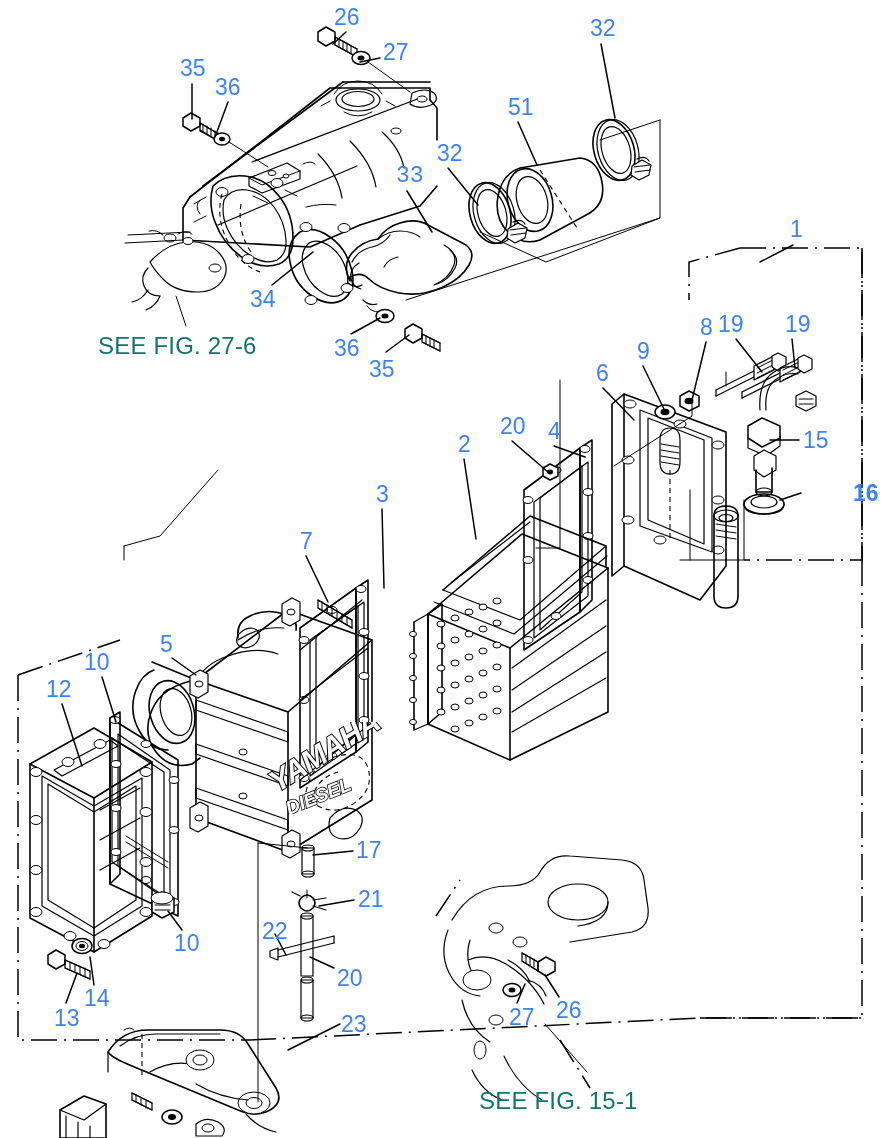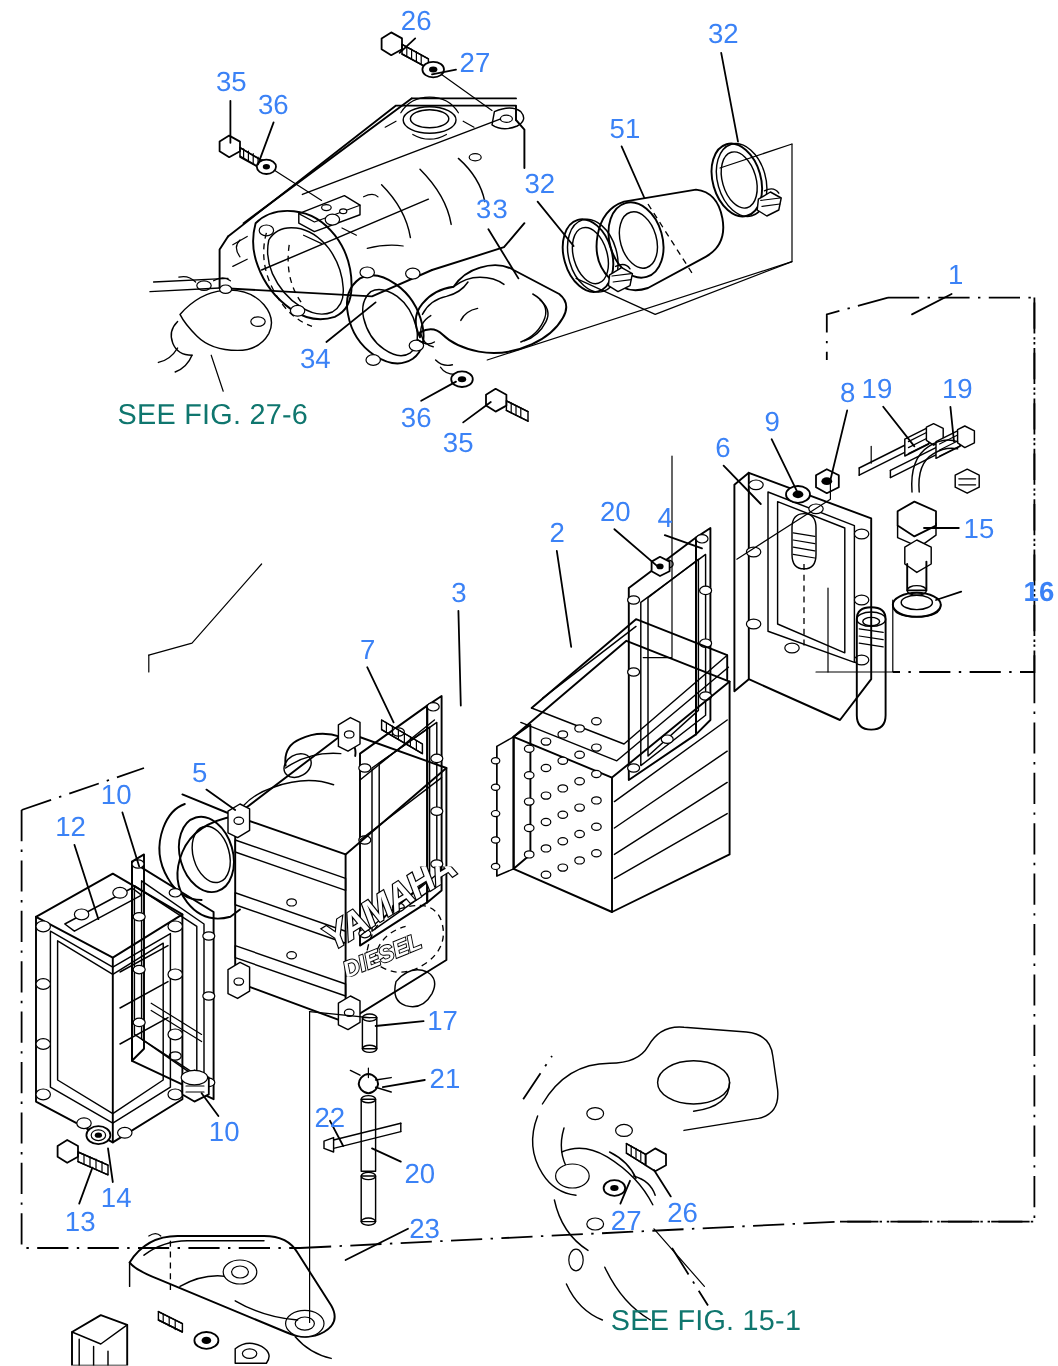--- a/index.html
+++ b/index.html
@@ -684,16 +684,16 @@
       <div class="callout" style="left: 356px; top: 839px;">17</div>
       <div class="callout" style="left: 358px; top: 888px;">21</div>
       <div class="callout" style="left: 262px; top: 920px;">22</div>
       <div class="callout" style="left: 337px; top: 967px;">20</div>
       <div class="callout" style="left: 341px; top: 1013px;">23</div>
       <div class="callout" style="left: 556px; top: 999px;">26</div>
       <div class="callout" style="left: 509px; top: 1006px;">27</div>
     </div>
 <div id="reference-layer">
       <div class="seeref" style="left: 98px; top: 332px;">SEE FIG. 27-6</div>
-      <div class="seeref" style="left: 509px; top: 1087px; text-align: right;">SEE FIG. 15-1</div>
+      <div class="seeref" style="left: 479px; top: 1087px; text-align: right;">SEE FIG. 15-1</div>
     </div>
 
 </div>
 
 </body></html>

